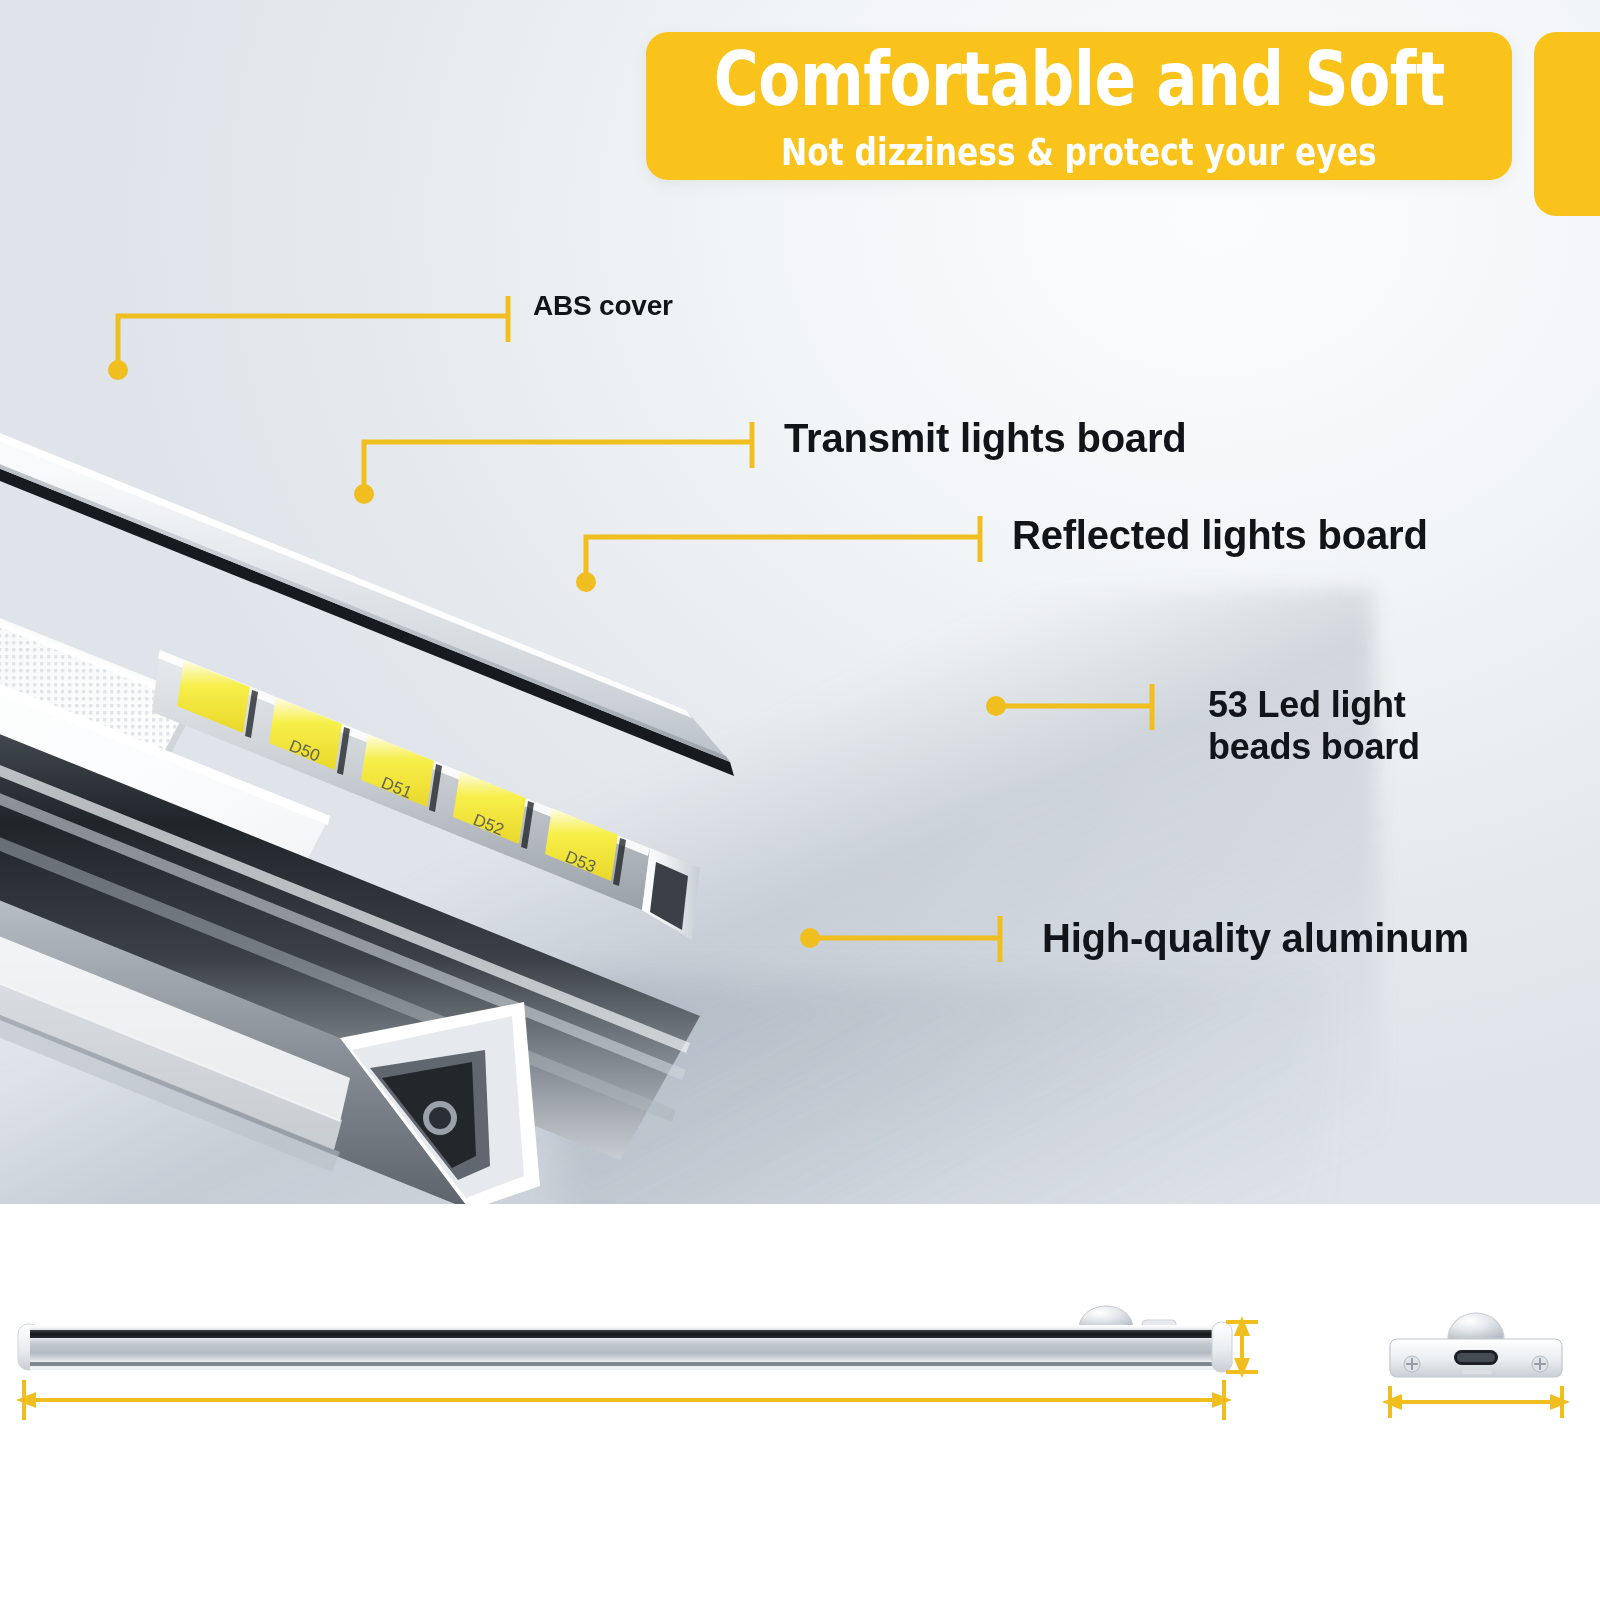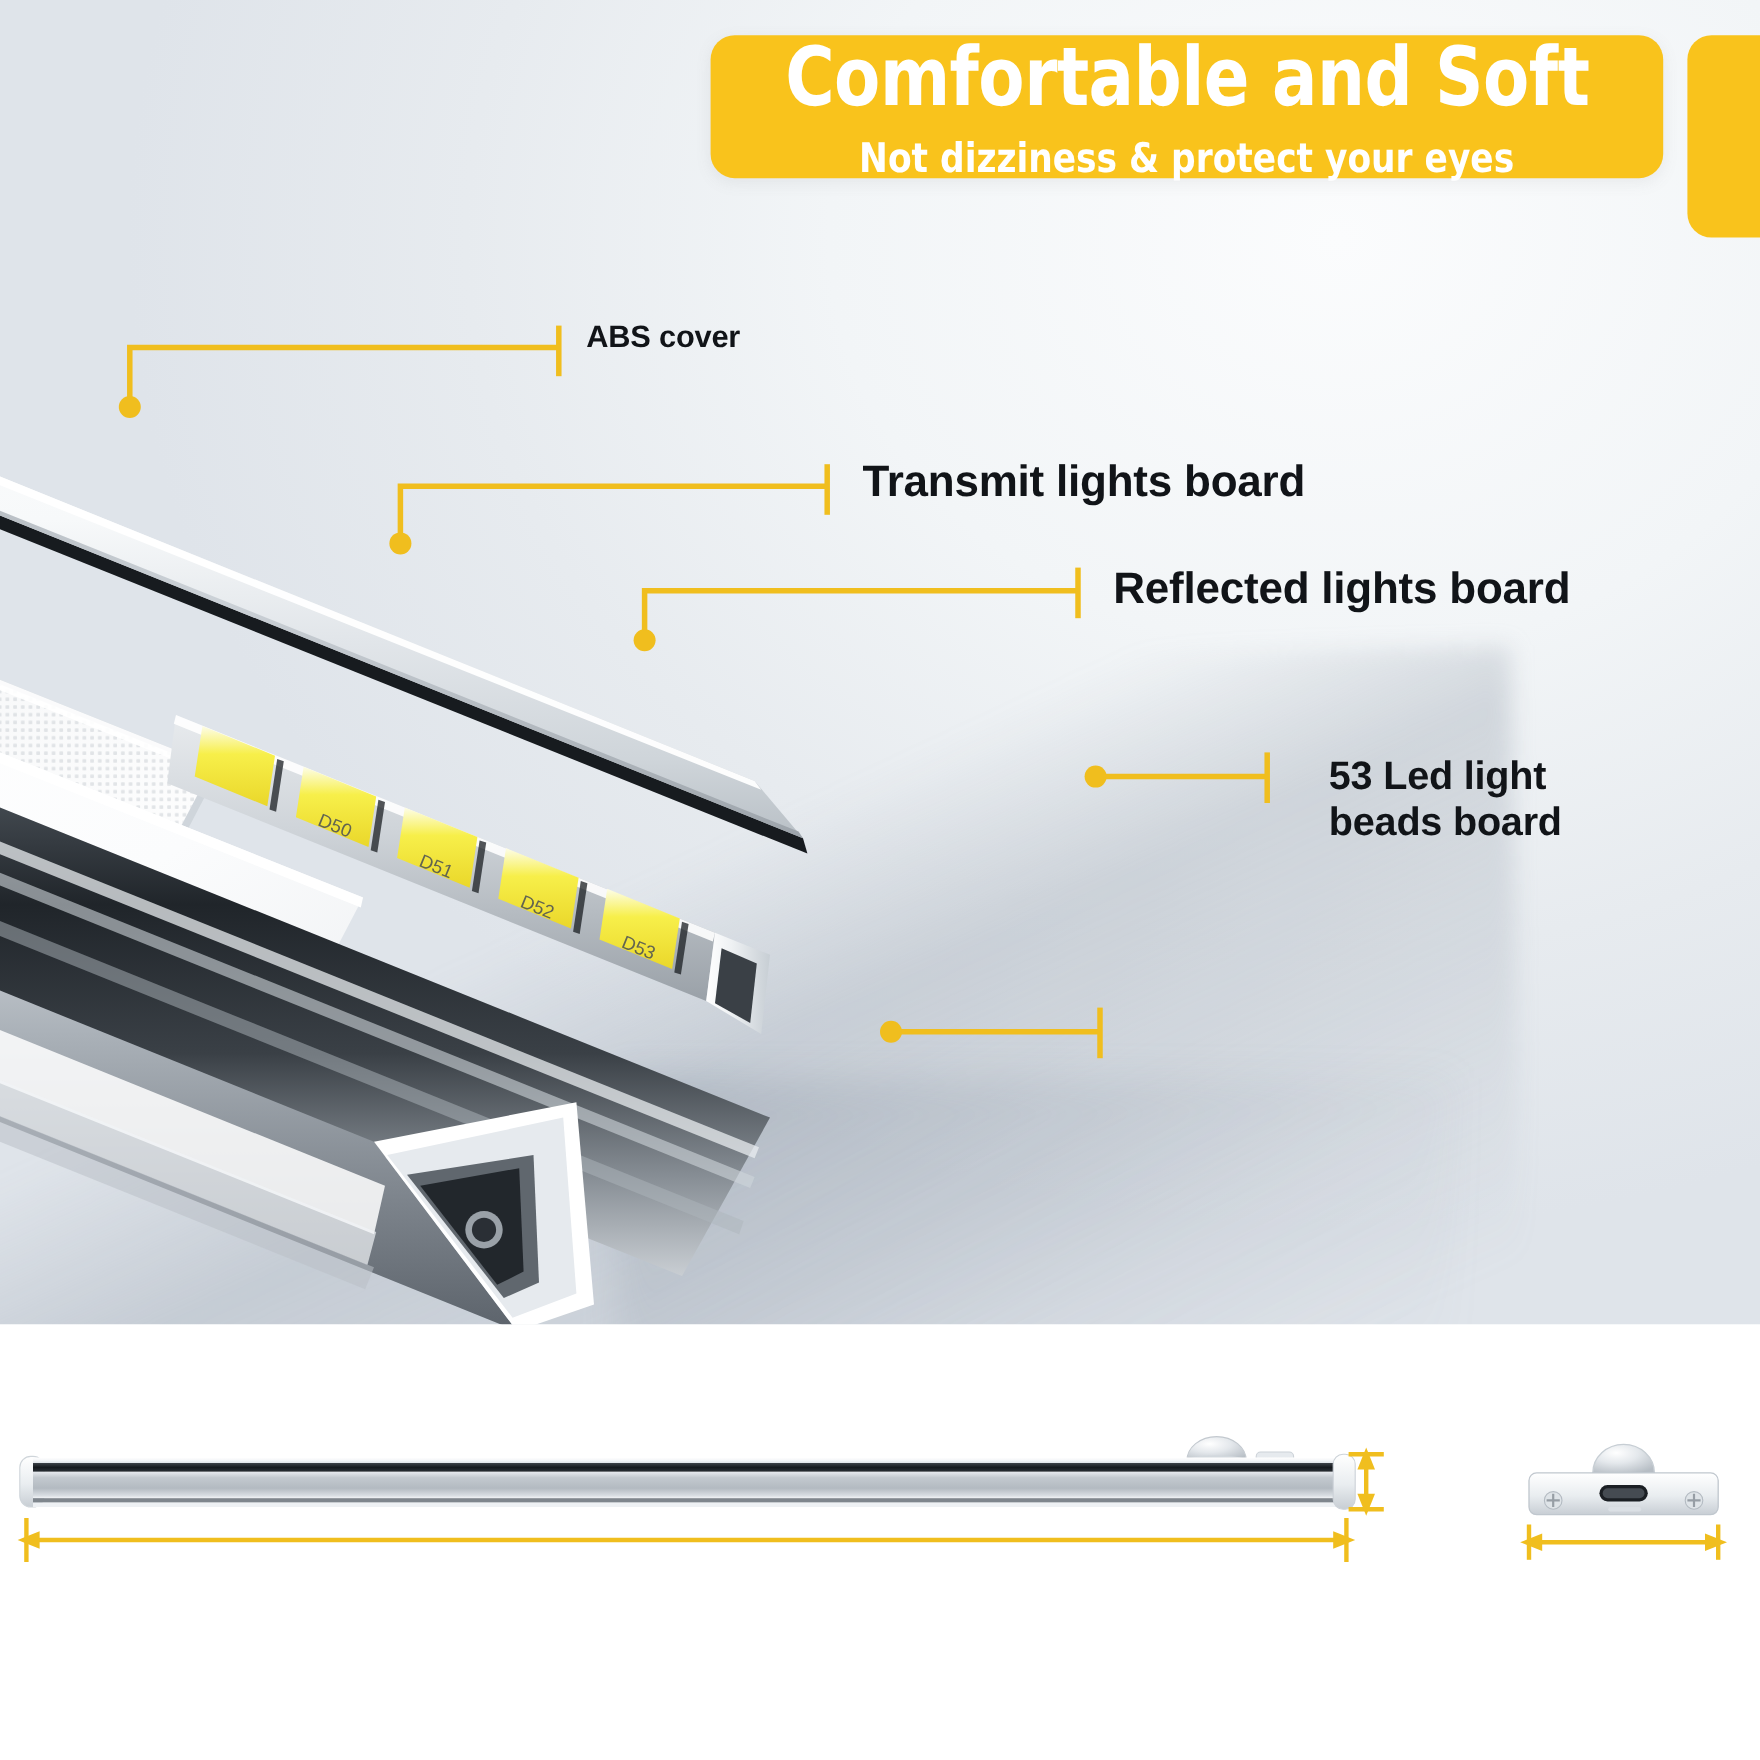--- a/index.html
+++ b/index.html
@@ -28,21 +28,21 @@
     filter:blur(10px);
   }
   .floor-shadow2{
     position:absolute;left:560px;top:980px;width:760px;height:300px;
     background:linear-gradient(150deg, rgba(120,132,148,0.28) 0%, rgba(150,160,175,0.06) 60%, rgba(255,255,255,0) 100%);
     filter:blur(16px);
   }
 
   
   .banner{
-    position:absolute;left:646px;top:32px;width:866px;height:130px;
+    position:absolute;left:646px;top:32px;width:866px;height:148px;
     background:var(--accent,#F9C31C);
     border-radius:22px;
     box-shadow:0 4px 14px rgba(120,120,120,.10);
     display:flex;flex-direction:column;align-items:center;justify-content:center;
   }
   .banner-title{
     color:#ffffff;font-size:74px;font-weight:700;line-height:1.0;
     letter-spacing:-0.5px;white-space:nowrap;
     font-family:"DejaVu Sans Condensed","Liberation Sans",sans-serif;
     transform:scaleX(.92);
@@ -275,20 +275,21 @@
         <circle cx="996" cy="706" r="10"></circle>
         <circle cx="810" cy="938" r="10"></circle>
       </g>
     </svg>
 
     <div class="callout-label cl-abs">ABS cover</div>
     <div class="callout-label cl-refl">Reflected lights board</div>
     <div class="callout-label cl-trans">Transmit lights board</div>
     <div class="callout-label cl-led">53 Led light
 beads board</div>
+    <div class="callout-label cl-alum">High-quality aluminum</div>
 
     <div class="banner">
       <div class="banner-title">Comfortable and Soft</div>
       <div class="banner-sub">Not dizziness &amp; protect your eyes</div>
     </div>
     <div class="banner-next"></div>
   </div>
 
   <div class="bottom">
     <svg width="1600" height="396" viewBox="0 0 1600 396">

